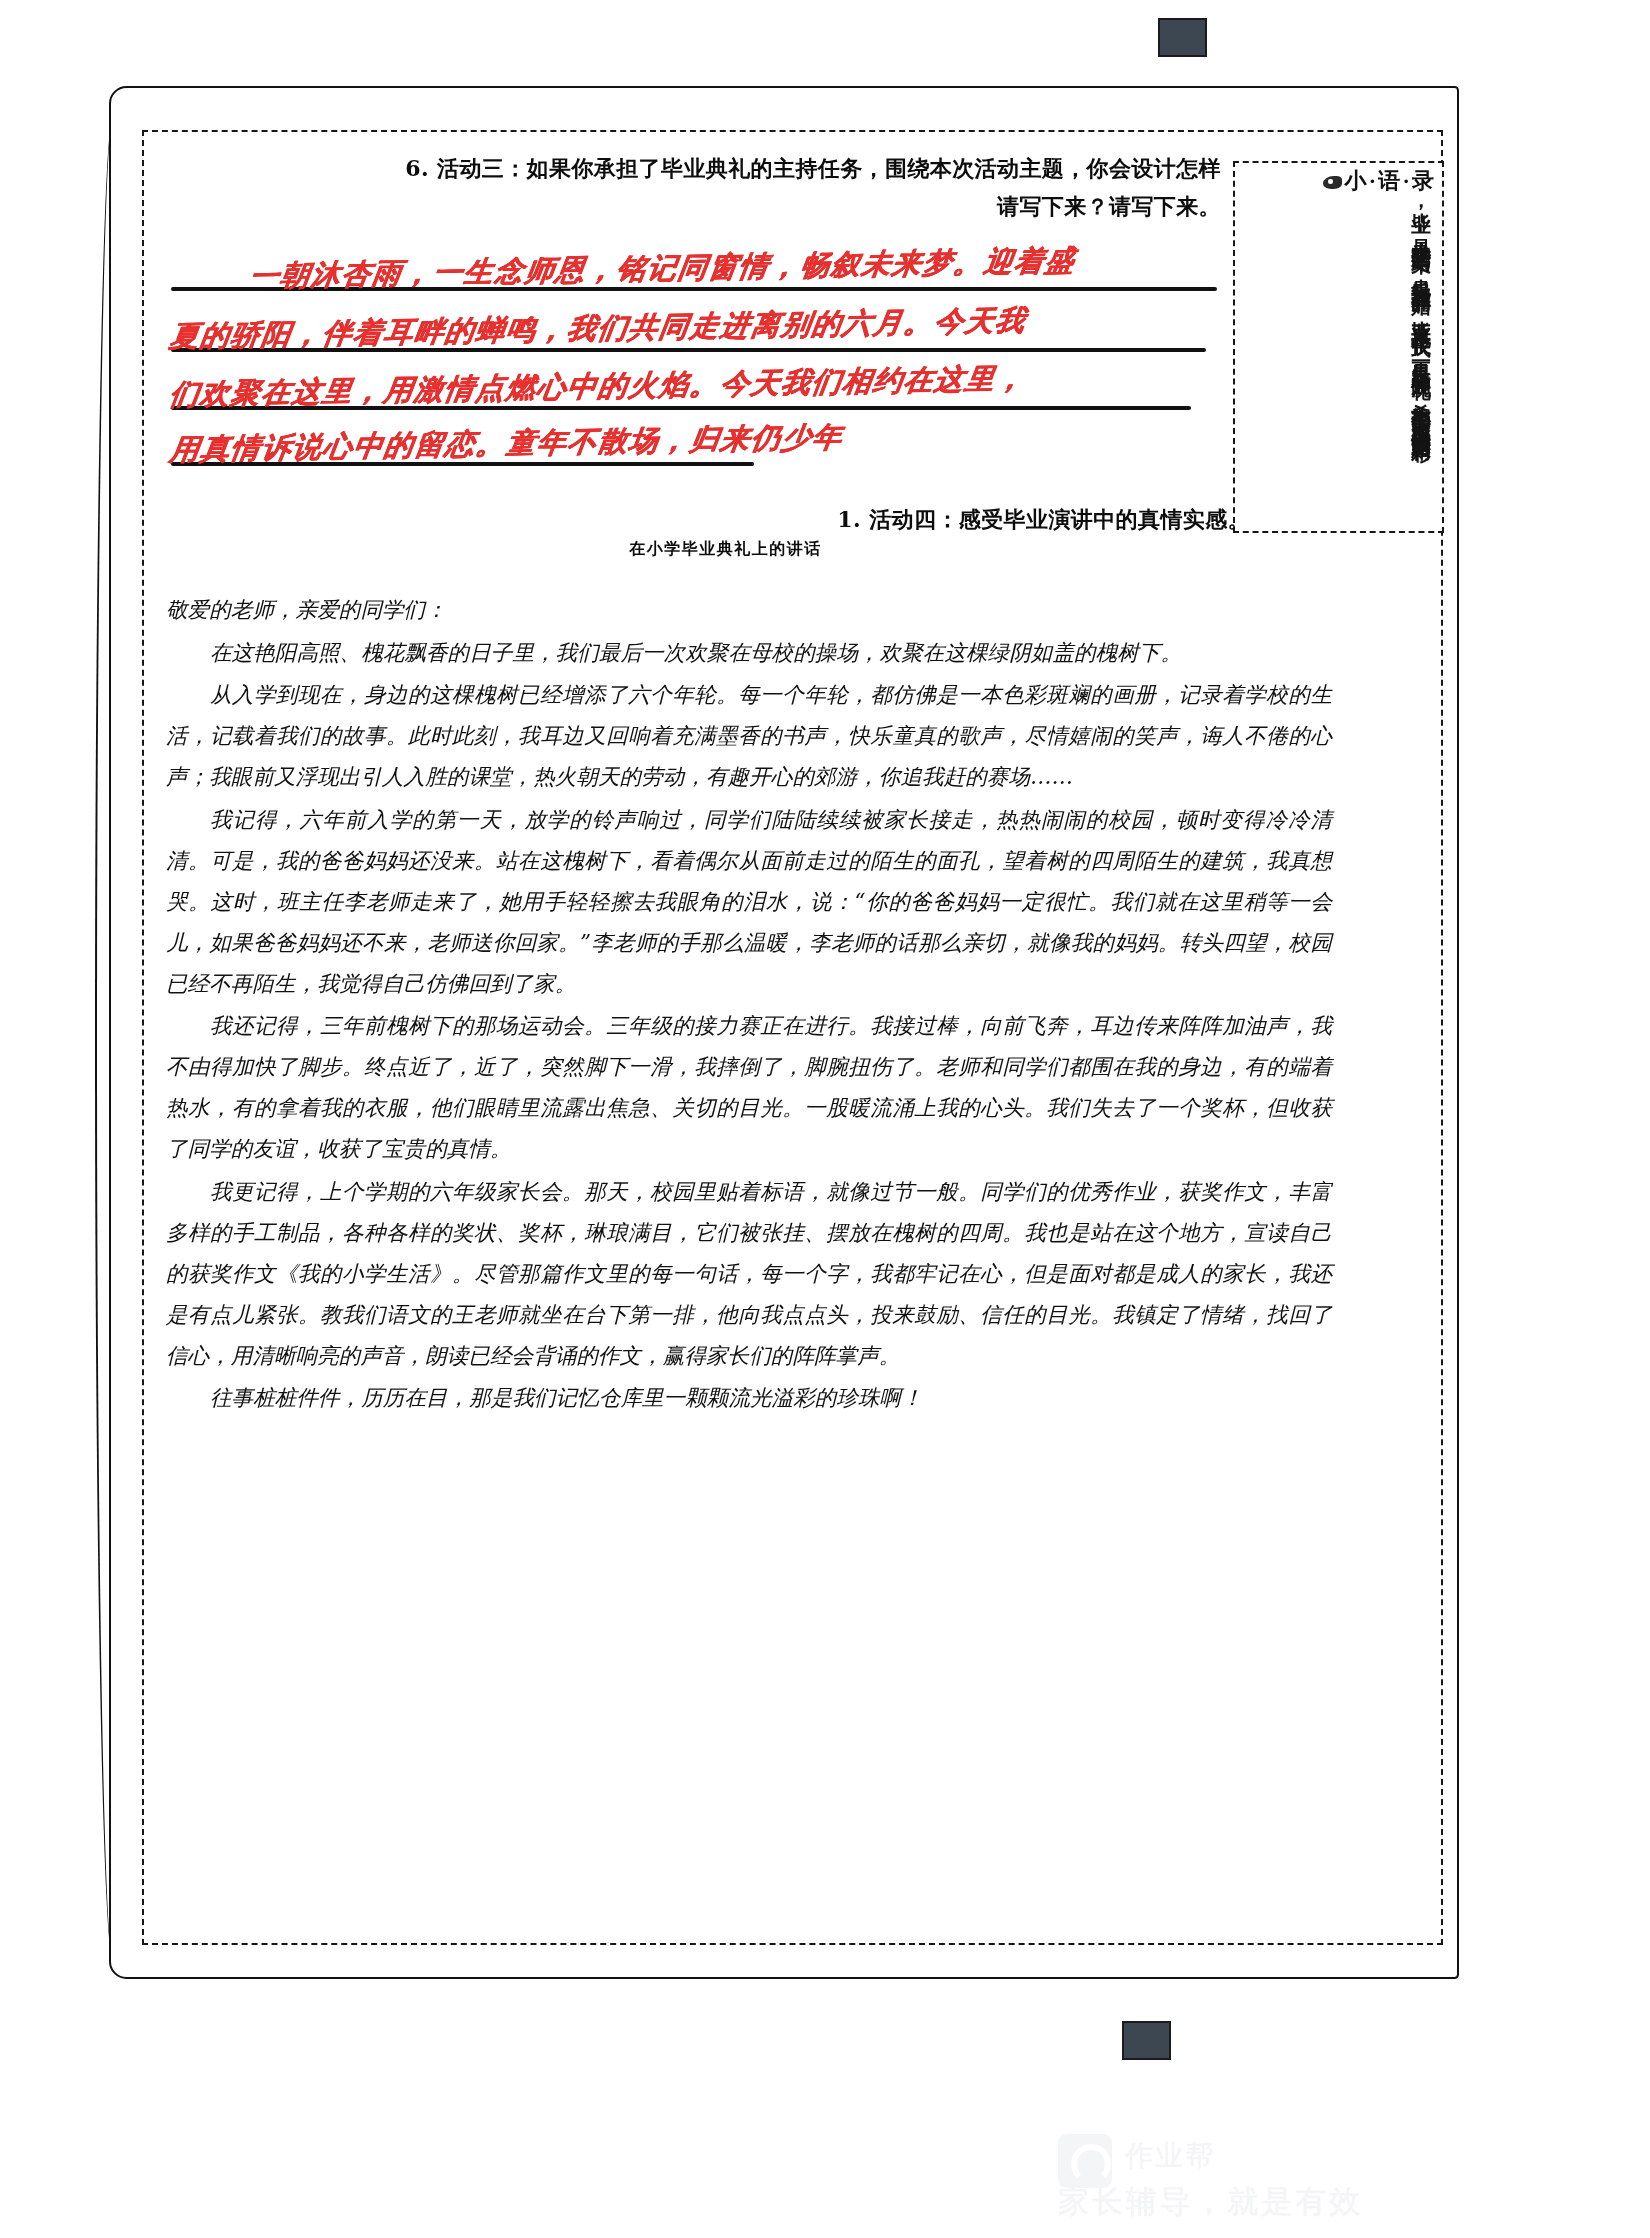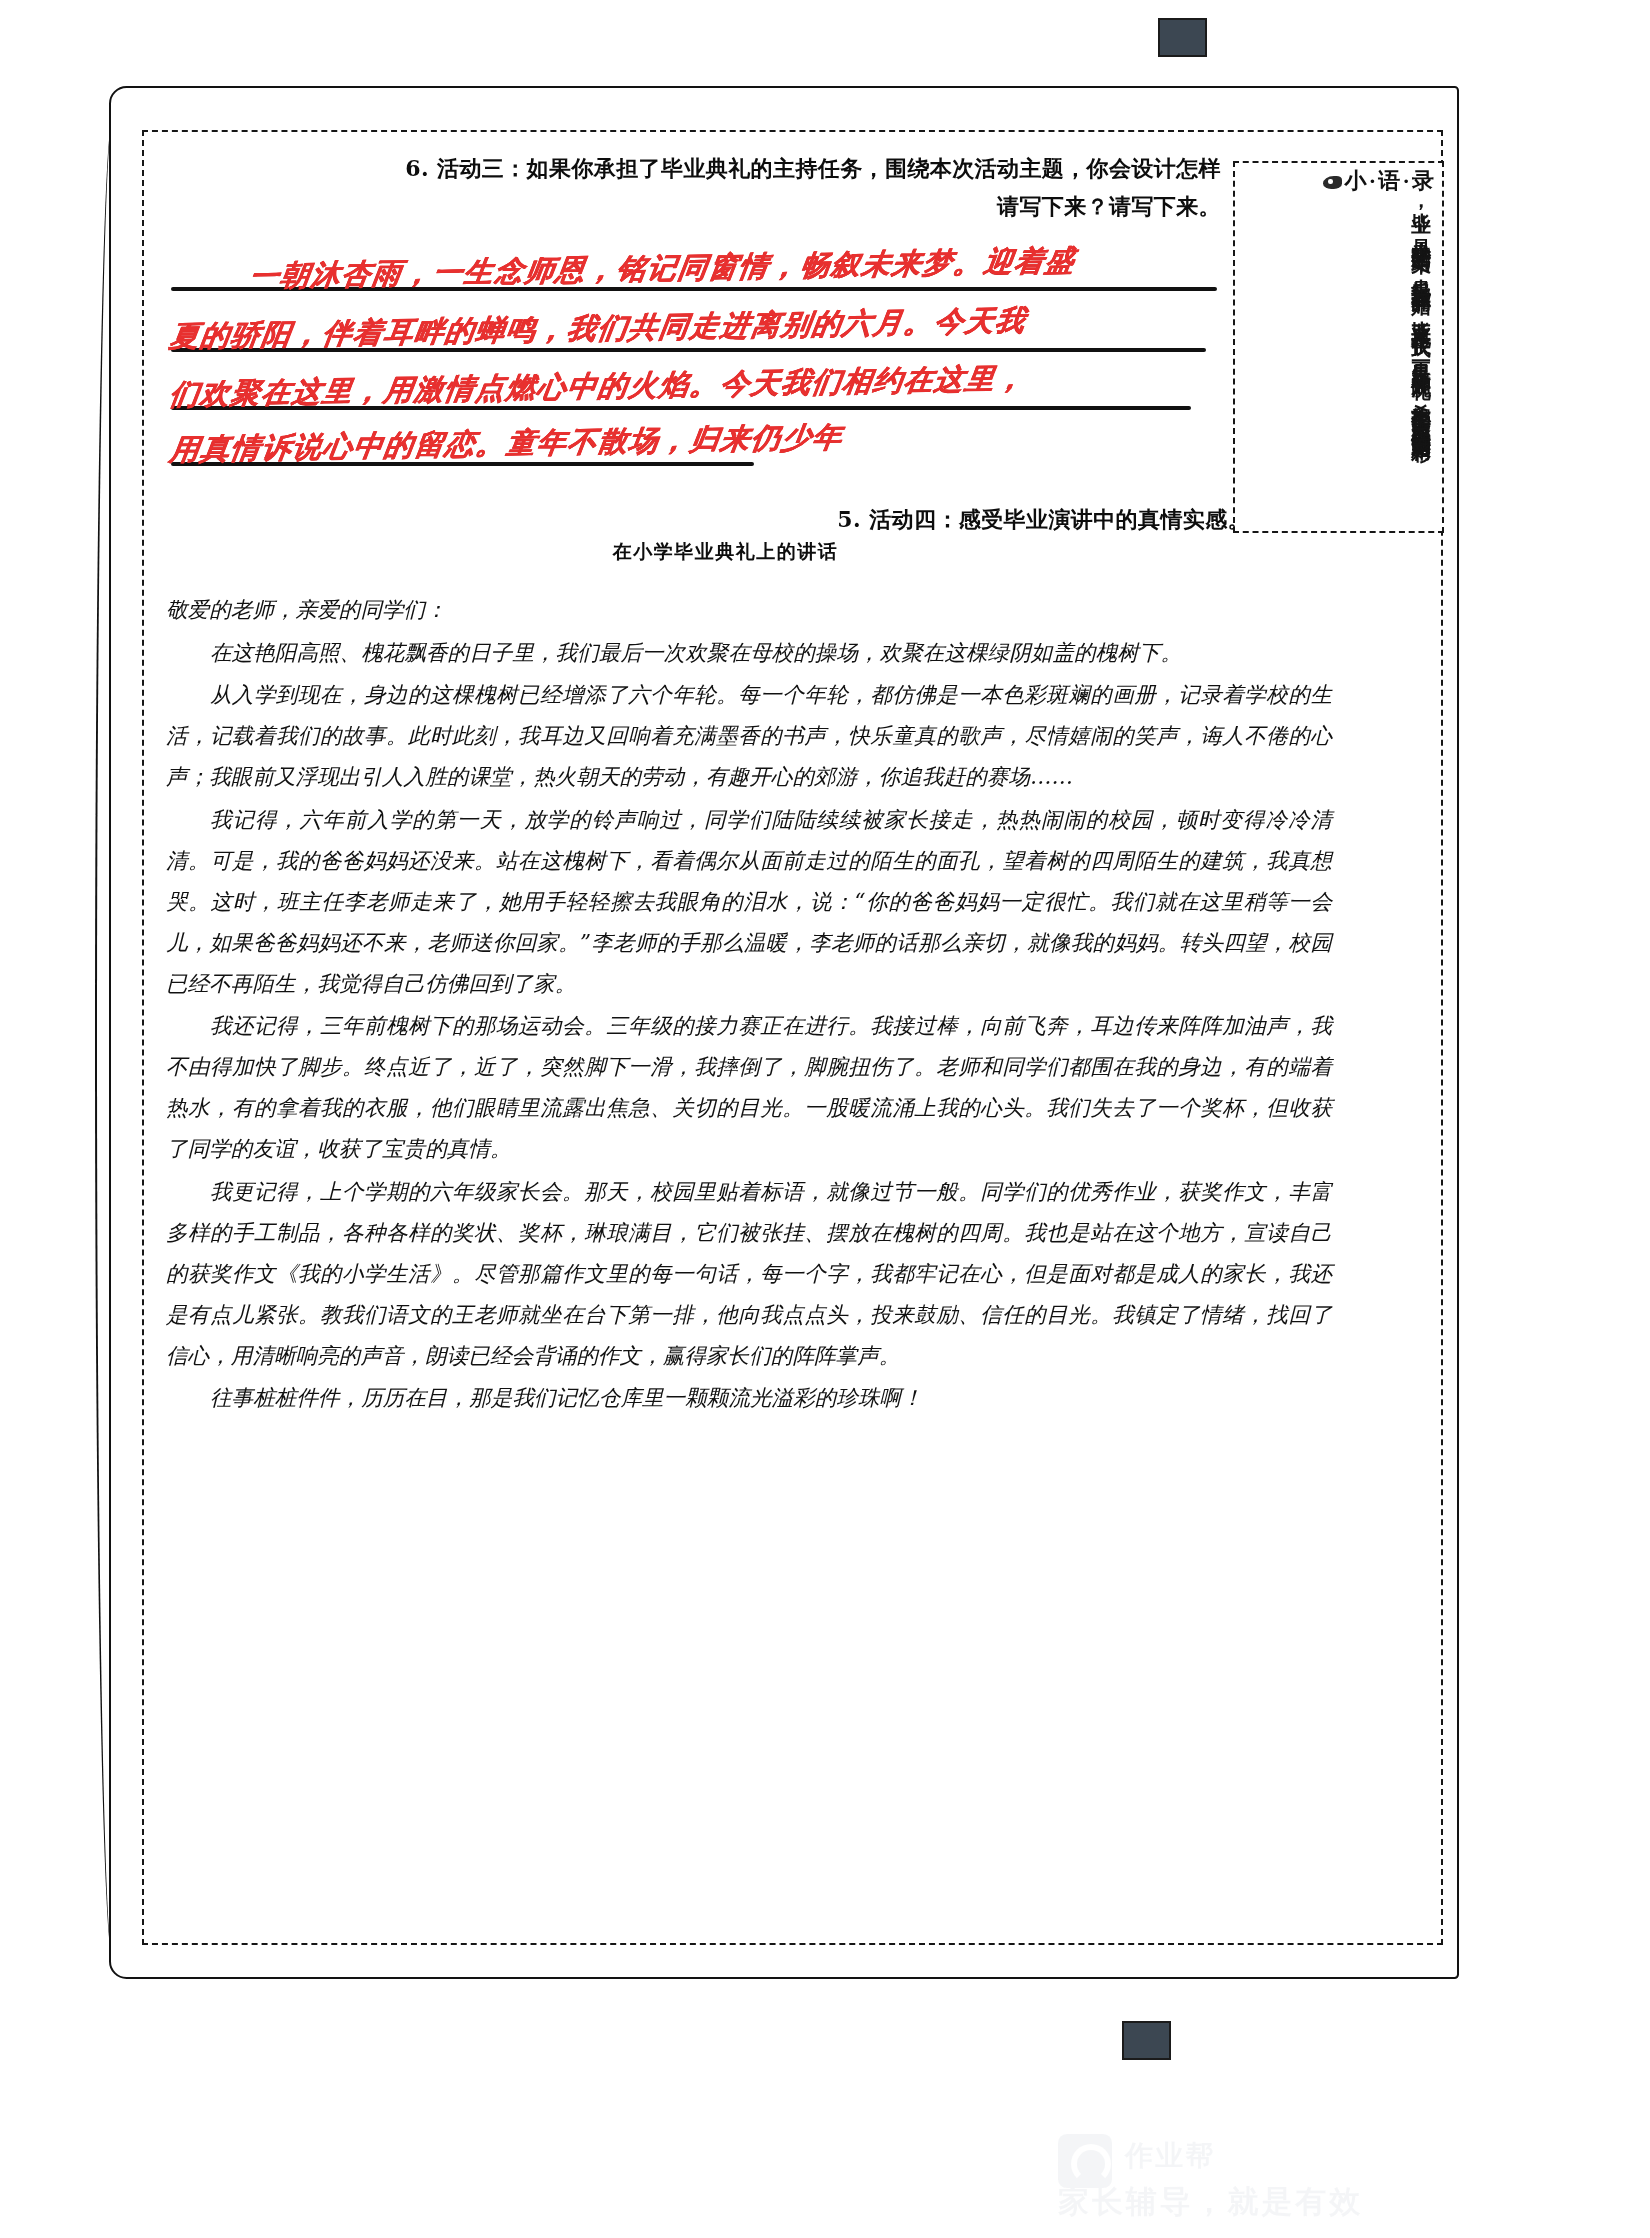--- a/index.html
+++ b/index.html
@@ -184,21 +184,21 @@
     width: 1093px;
   }
 
   
   #speech-title {
     position: absolute;
     left: 157px;
     top: 539px;
     width: 1137px;
     text-align: center;
-    font-size: 19px;
+    font-size: 16px;
     font-weight: 700;
     color: #0d0d0d;
     letter-spacing: 1.5px;
   }
   #speech-body {
     position: absolute;
     left: 166px;
     top: 589px;
     width: 1166px;
     font-style: italic;
@@ -278,21 +278,21 @@
 </div>
 
 <div id="xiaoyulu-box">
   <div id="xiaoyulu-title">
     <span id="xiaoyulu-bird"></span><span>小·语·录</span>
   </div>
   <div id="xiaoyulu-text">毕业，是小学时光的结束，也是崭新旅程的开始。毕业典礼是一个仪式，更是一次精神的洗礼。希望小学的最后一次盛典因你的策划而精彩。</div>
 </div>
 
 <div id="q7">
-  <div class="q-line cn">5. 活动四：感受毕业演讲中的真情实感。</div>
+  <div class="q-line cn">1. 活动四：感受毕业演讲中的真情实感。</div>
 </div>
 
 <div id="speech-title" class="cn">在小学毕业典礼上的讲话</div>
 
 <div id="speech-body">
   <p class="para cn">敬爱的老师，亲爱的同学们：</p>
   <p class="para cn ind">在这艳阳高照、槐花飘香的日子里，我们最后一次欢聚在母校的操场，欢聚在这棵绿阴如盖的槐树下。</p>
   <p class="para cn ind">从入学到现在，身边的这棵槐树已经增添了六个年轮。每一个年轮，都仿佛是一本色彩斑斓的画册，记录着学校的生活，记载着我们的故事。此时此刻，我耳边又回响着充满墨香的书声，快乐童真的歌声，尽情嬉闹的笑声，诲人不倦的心声；我眼前又浮现出引人入胜的课堂，热火朝天的劳动，有趣开心的郊游，你追我赶的赛场……</p>
   <p class="para cn ind">我记得，六年前入学的第一天，放学的铃声响过，同学们陆陆续续被家长接走，热热闹闹的校园，顿时变得冷冷清清。可是，我的爸爸妈妈还没来。站在这槐树下，看着偶尔从面前走过的陌生的面孔，望着树的四周陌生的建筑，我真想哭。这时，班主任李老师走来了，她用手轻轻擦去我眼角的泪水，说：“你的爸爸妈妈一定很忙。我们就在这里稍等一会儿，如果爸爸妈妈还不来，老师送你回家。”李老师的手那么温暖，李老师的话那么亲切，就像我的妈妈。转头四望，校园已经不再陌生，我觉得自己仿佛回到了家。</p>
   <p class="para cn ind">我还记得，三年前槐树下的那场运动会。三年级的接力赛正在进行。我接过棒，向前飞奔，耳边传来阵阵加油声，我不由得加快了脚步。终点近了，近了，突然脚下一滑，我摔倒了，脚腕扭伤了。老师和同学们都围在我的身边，有的端着热水，有的拿着我的衣服，他们眼睛里流露出焦急、关切的目光。一股暖流涌上我的心头。我们失去了一个奖杯，但收获了同学的友谊，收获了宝贵的真情。</p>

